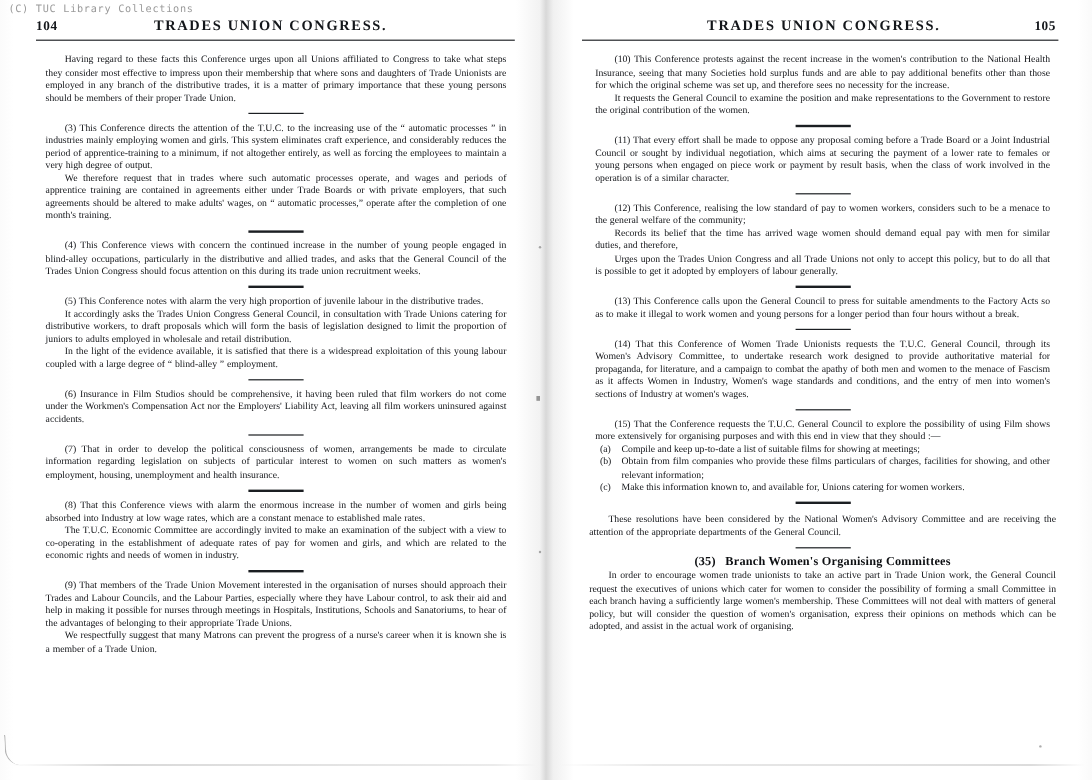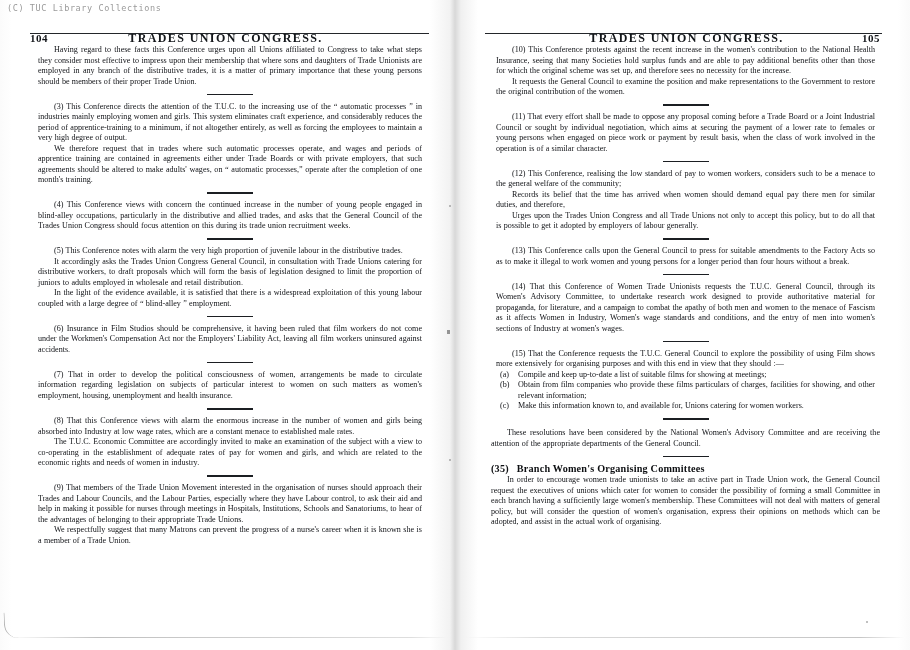--- a/index.html
+++ b/index.html
@@ -75,21 +75,21 @@
     top: 0;
     height: 650px;
   }
   .page-left  { left: 0px;   width: 455px; }
   .page-right { left: 455px; width: 455px; }
 
   .head {
     position: absolute;
     left: 30px;
     right: 28px;
-    top: 31px;
+    top: 14px;
     height: 18px;
   }
   .page-right .head { left: 32px; right: 30px; }
 
   .head-row {
     display: flex;
     align-items: baseline;
     justify-content: space-between;
     font-size: 11.5px;
     letter-spacing: 0.8px;
@@ -159,20 +159,21 @@
     text-align: justify;
     margin: 0;
   }
   ul.sublist li .marker {
     position: absolute;
     left: 4px;
     top: 0;
   }
 
   .section-heading {
+    text-align: center;
     font-weight: 700;
     font-size: 10.2px;
     letter-spacing: 0.2px;
     margin: 0 0 1px 0;
     text-indent: 0;
     color: #0d0f12;
   }
   .section-heading .num { margin-right: 8px; }
 
   .closing { margin-top: 8px; }
@@ -256,21 +257,21 @@
           <p>(10) This Conference protests against the recent increase in the women's contribution to the National Health Insurance, seeing that many Societies hold surplus funds and are able to pay additional benefits other than those for which the original scheme was set up, and therefore sees no necessity for the increase.</p>
           <p>It requests the General Council to examine the position and make representations to the Government to restore the original contribution of the women.</p>
         </div>
         <div class="divider"></div>
         <div class="block">
           <p>(11) That every effort shall be made to oppose any proposal coming before a Trade Board or a Joint Industrial Council or sought by individual negotiation, which aims at securing the payment of a lower rate to females or young persons when engaged on piece work or payment by result basis, when the class of work involved in the operation is of a similar character.</p>
         </div>
         <div class="divider"></div>
         <div class="block">
           <p>(12) This Conference, realising the low standard of pay to women workers, considers such to be a menace to the general welfare of the community;</p>
-          <p>Records its belief that the time has arrived when women should demand equal pay there men for similar duties, and therefore,</p>
+          <p>Records its belief that the time has arrived wage women should demand equal pay with men for similar duties, and therefore,</p>
           <p>Urges upon the Trades Union Congress and all Trade Unions not only to accept this policy, but to do all that is possible to get it adopted by employers of labour generally.</p>
         </div>
         <div class="divider"></div>
         <div class="block">
           <p>(13) This Conference calls upon the General Council to press for suitable amendments to the Factory Acts so as to make it illegal to work women and young persons for a longer period than four hours without a break.</p>
         </div>
         <div class="divider"></div>
         <div class="block">
           <p>(14) That this Conference of Women Trade Unionists requests the T.U.C. General Council, through its Women's Advisory Committee, to undertake research work designed to provide authoritative material for propaganda, for literature, and a campaign to combat the apathy of both men and women to the menace of Fascism as it affects Women in Industry, Women's wage standards and conditions, and the entry of men into women's sections of Industry at women's wages.</p>
         </div>

